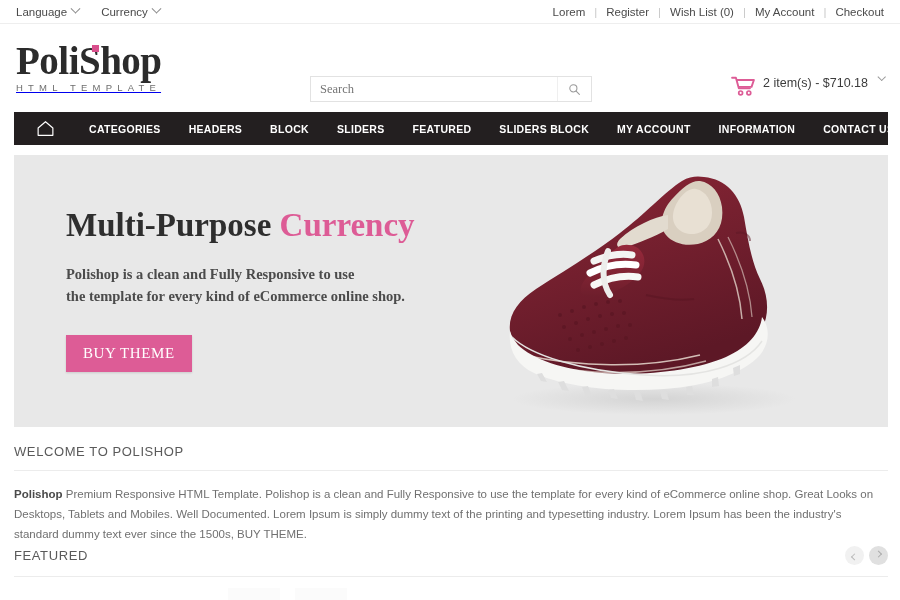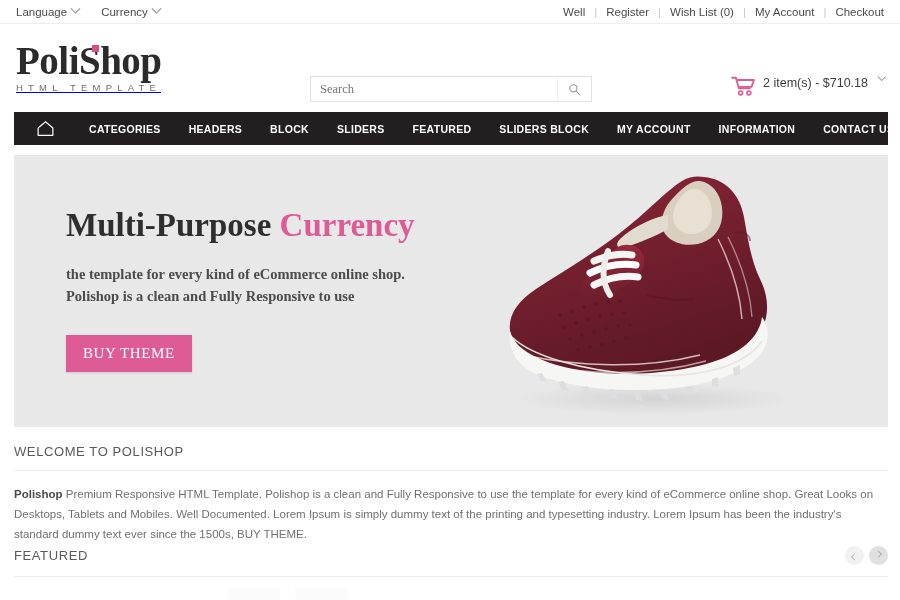--- a/index.html
+++ b/index.html
@@ -201,21 +201,21 @@
       <span class="tb-drop">
         <span class="tb-link">Language</span>
         <i class="caret"></i>
       </span>
       <span class="tb-drop">
         <span class="tb-link">Currency</span>
         <i class="caret"></i>
       </span>
     </div>
     <div class="topbar-right">
-      <a class="tb-link" href="#">Well</a>
+      <a class="tb-link" href="#">Lorem</a>
       <span class="tb-sep">|</span>
       <a class="tb-link" href="#">Register</a>
       <span class="tb-sep">|</span>
       <a class="tb-link" href="#">Wish List (0)</a>
       <span class="tb-sep">|</span>
       <a class="tb-link" href="#">My Account</a>
       <span class="tb-sep">|</span>
       <a class="tb-link" href="#">Checkout</a>
     </div>
   </div>
@@ -265,22 +265,22 @@
     <a class="nav-item" href="#">SLIDERS BLOCK</a>
     <a class="nav-item" href="#">MY ACCOUNT</a>
     <a class="nav-item" href="#">INFORMATION</a>
     <a class="nav-item" href="#">CONTACT US</a>
   </div>
 
   <div class="hero">
     <div class="hero-copy">
       <div class="hero-title"><span>Multi-Purpose </span><span class="accent">Currency</span></div>
       <div class="hero-sub">
+        <div>Polishop is a clean and Fully Responsive to use</div>
         <div>the template for every kind of eCommerce online shop.</div>
-        <div>Polishop is a clean and Fully Responsive to use</div>
       </div>
       <button class="hero-btn">BUY THEME</button>
     </div>
 
     <svg class="hero-shoe" viewBox="0 0 400 272">
       <defs>
         <linearGradient id="suede" x1="0" y1="0" x2="0.4" y2="1">
           <stop offset="0%" stop-color="#8e2636"></stop>
           <stop offset="45%" stop-color="#76202f"></stop>
           <stop offset="100%" stop-color="#5d1826"></stop>

